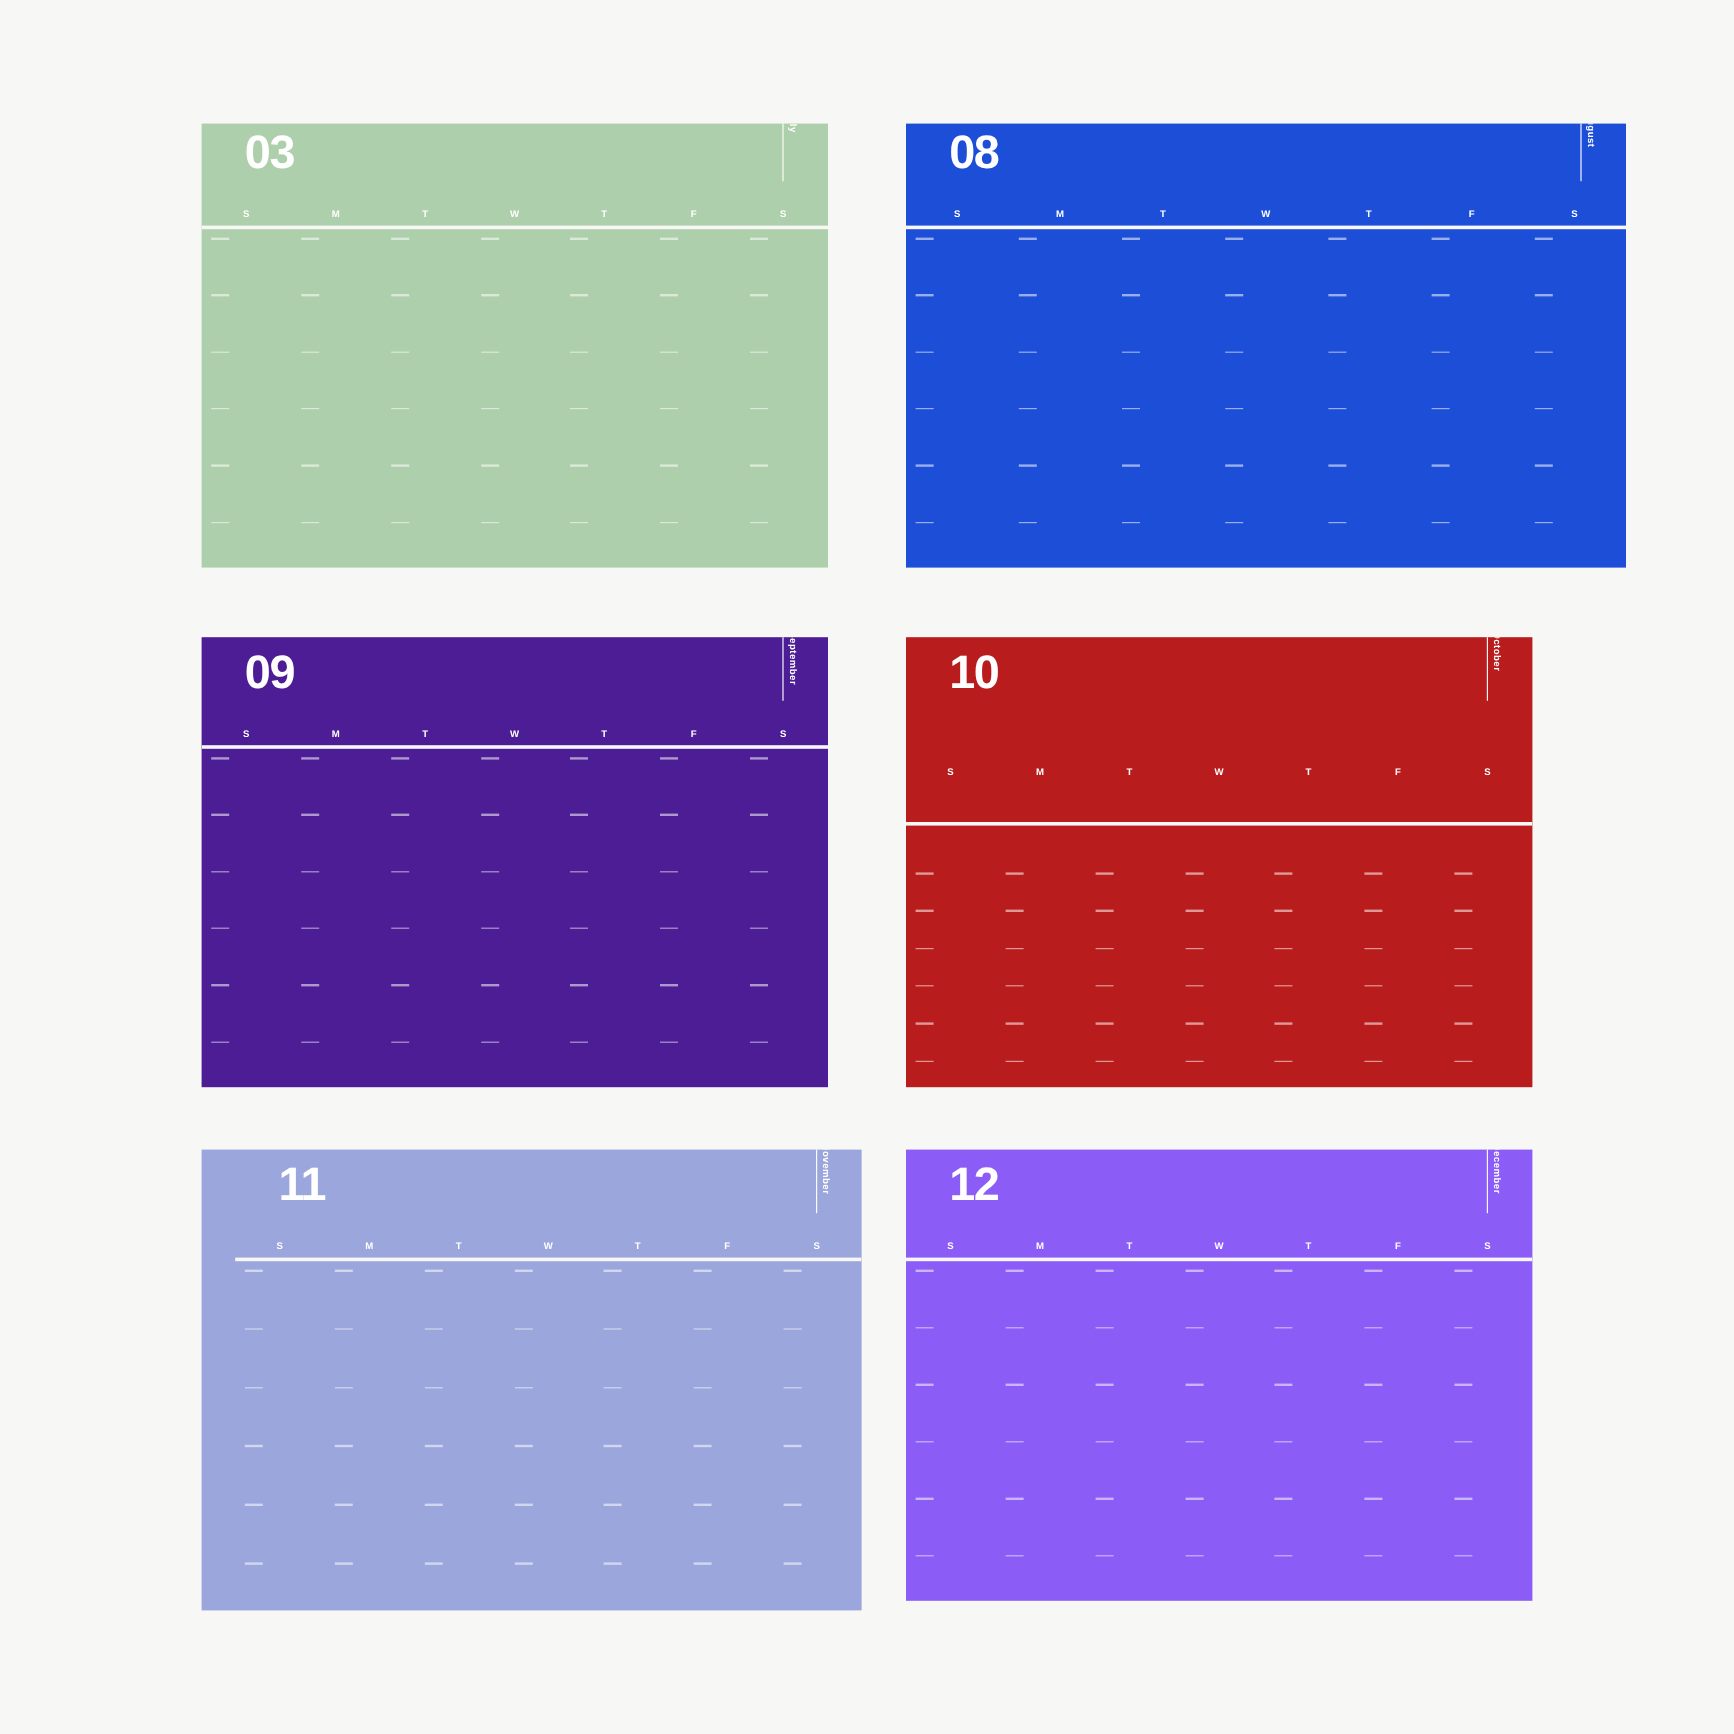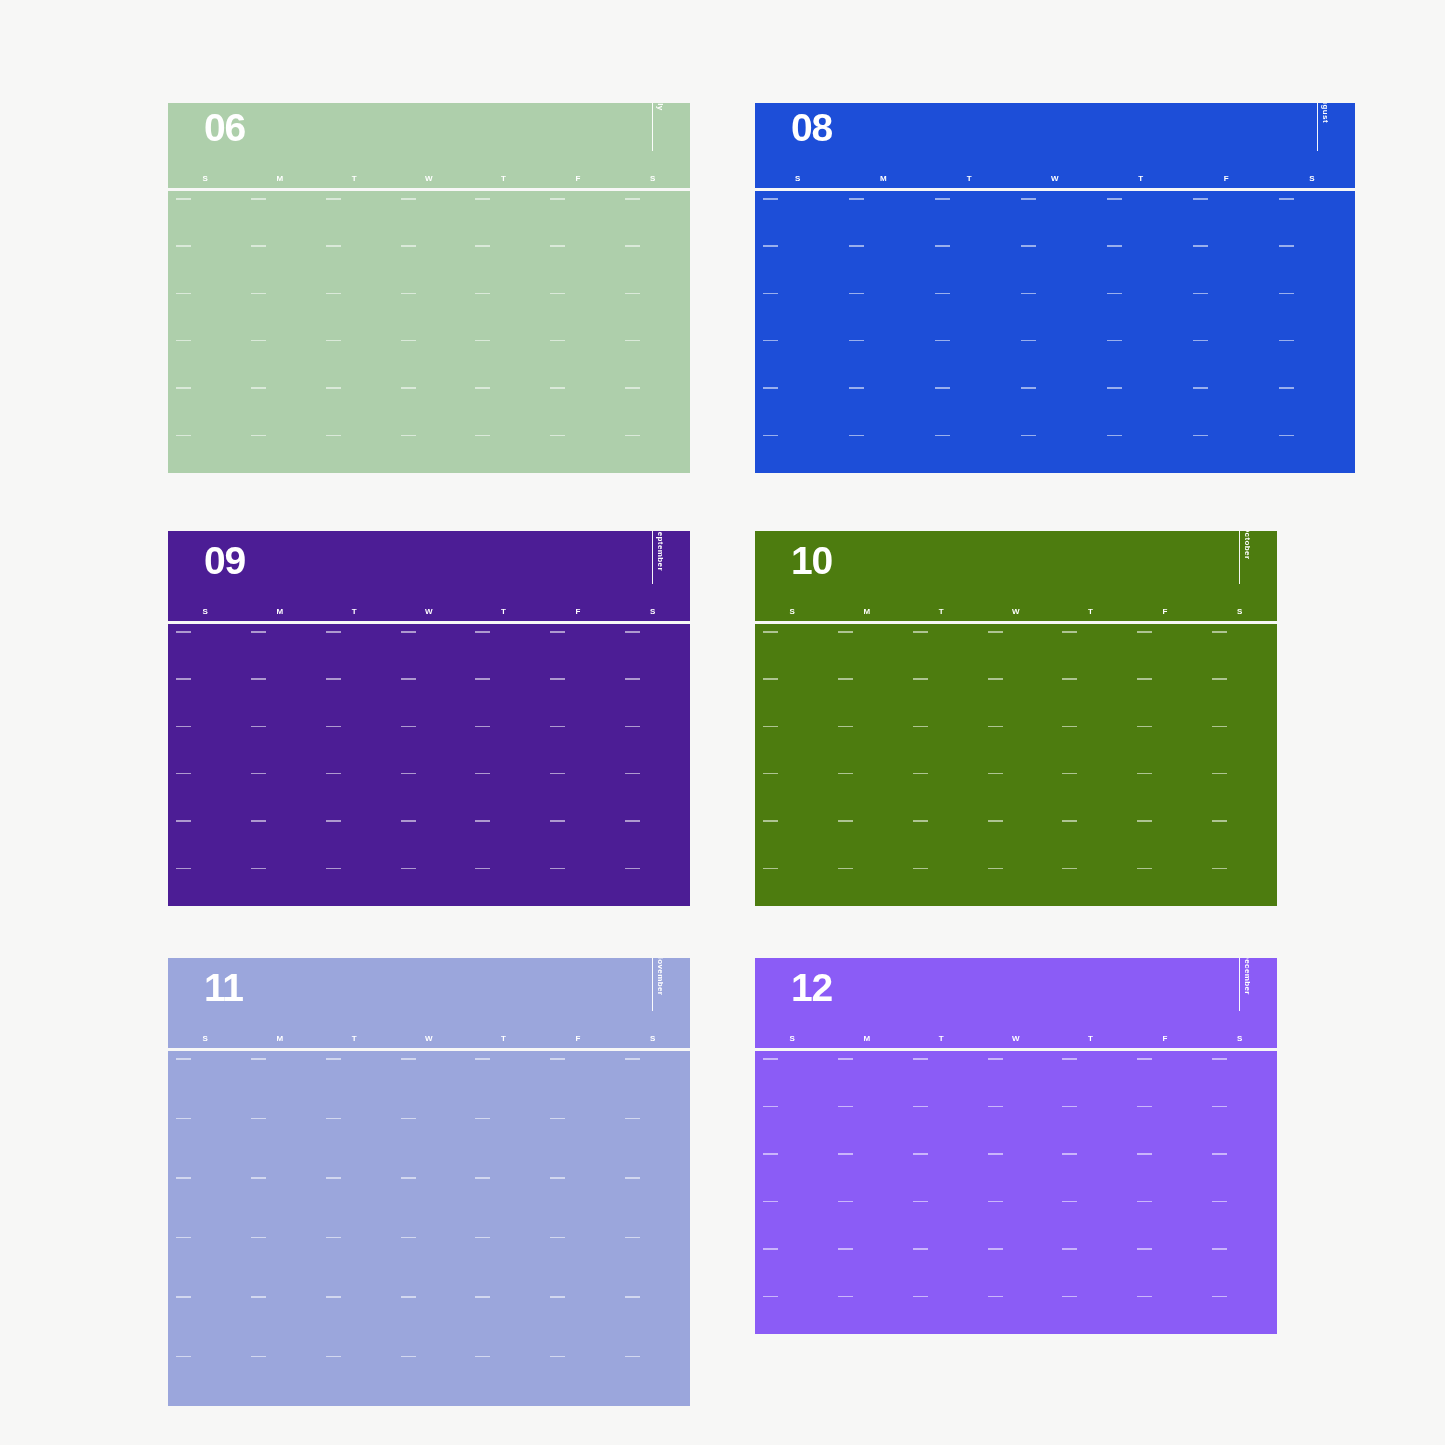--- a/index.html
+++ b/index.html
@@ -105,21 +105,21 @@
     height:1.5px;
     background:rgba(255,255,255,.55);
   }
 </style>
 </head>
 <body>
 
 <div id="sheet" style="background: rgb(247, 247, 246);">
     <div class="month-panel" style="left: 168px; top: 103px; width: 522px; height: 370px; background: rgb(174, 207, 171);">
       <div class="panel-header" style="height: 70px;">
-        <div class="month-number">06</div>
+        <div class="month-number">03</div>
         <div class="month-name-wrap">
           <div class="month-name-rule"></div>
           <div class="month-name">July</div>
         </div>
       </div>
       <div class="weekday-row">
         <div class="weekday-cell">S</div>
         <div class="weekday-cell">M</div>
         <div class="weekday-cell">T</div>
         <div class="weekday-cell">W</div>
@@ -580,21 +580,21 @@
           </div>
           <div class="day-cell">
             <span class="day-mark"></span>
           </div>
           <div class="day-cell">
             <span class="day-mark"></span>
           </div>
         </div>
       </div>
     </div>
-    <div class="month-panel" style="left: 755px; top: 531px; width: 522px; height: 375px; background: #4d7c0f;">
+    <div class="month-panel" style="left: 755px; top: 531px; width: 522px; height: 375px; background: #b91c1c; gap: 32px;">
       <div class="panel-header" style="height: 75px;">
         <div class="month-number">10</div>
         <div class="month-name-wrap">
           <div class="month-name-rule"></div>
           <div class="month-name">October</div>
         </div>
       </div>
       <div class="weekday-row">
         <div class="weekday-cell">S</div>
         <div class="weekday-cell">M</div>
@@ -739,21 +739,21 @@
           </div>
           <div class="day-cell">
             <span class="day-mark"></span>
           </div>
           <div class="day-cell">
             <span class="day-mark"></span>
           </div>
         </div>
       </div>
     </div>
-    <div class="month-panel" style="left: 168px; top: 958px; width: 522px; height: 448px; background: rgb(155, 166, 220);">
+    <div class="month-panel" style="left: 168px; top: 958px; width: 522px; height: 384px; background: rgb(155, 166, 220); padding-left: 28px;">
       <div class="panel-header" style="height: 75px;">
         <div class="month-number">11</div>
         <div class="month-name-wrap">
           <div class="month-name-rule"></div>
           <div class="month-name">November</div>
         </div>
       </div>
       <div class="weekday-row">
         <div class="weekday-cell">S</div>
         <div class="weekday-cell">M</div>

